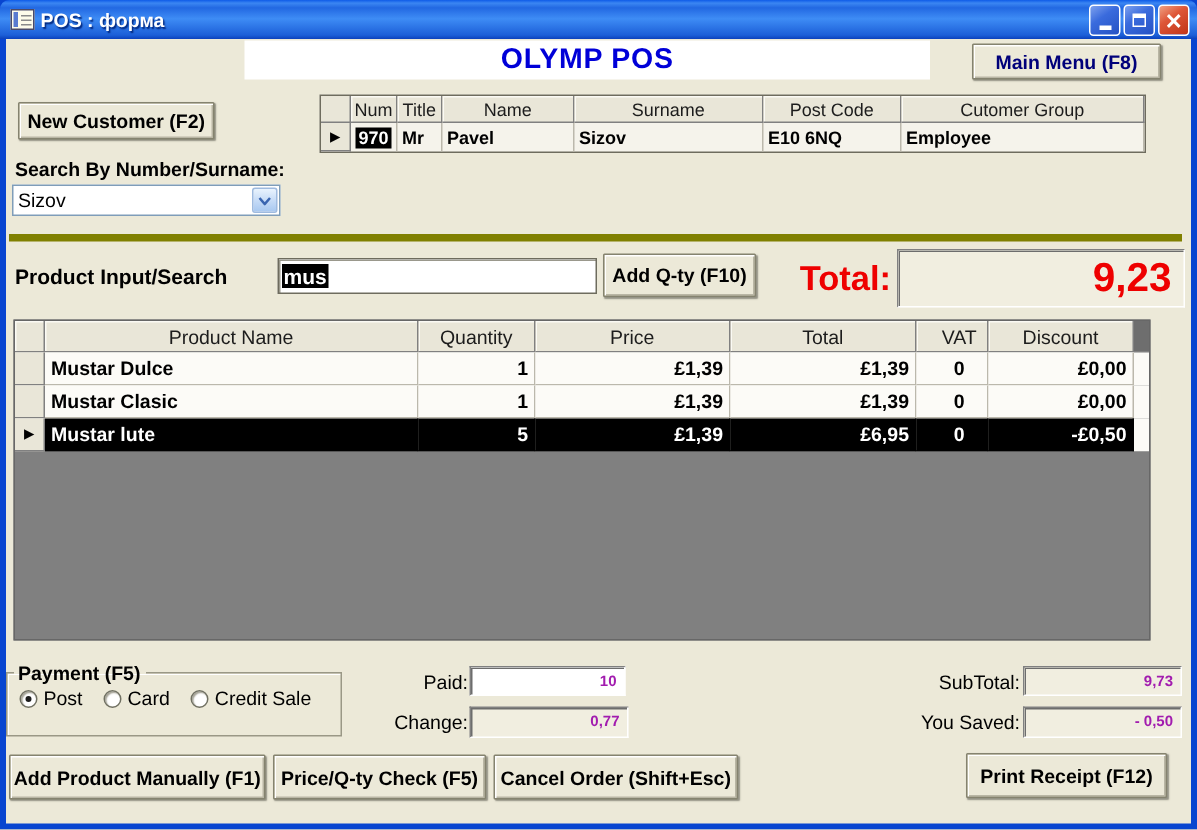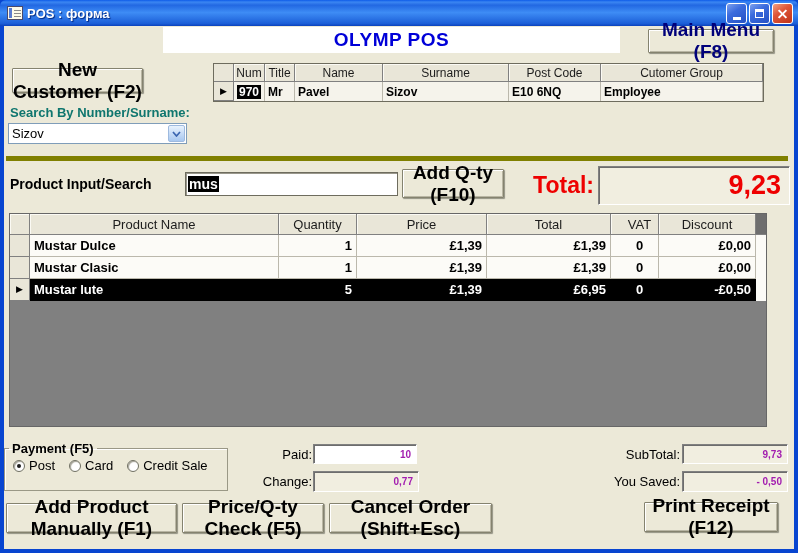--- a/index.html
+++ b/index.html
@@ -32,21 +32,21 @@
 
   
   .client { position:absolute; top:26px; left:4px; width:790px; height:523px; background:#ECE9D8; }
 
   .olymp-box { position:absolute; left:159px; top:1px; width:457px; height:26px; background:#fff;
     display:flex; align-items:center; justify-content:center; }
   .olymp-box span { color:var(--app-title-blue,#0000D8); font-weight:bold; font-size:19px; letter-spacing:.5px; }
 
   .btn { position:absolute; background:#ECE9D8; border:1px solid #85836f;
     box-shadow:inset 1px 1px 0 #ffffff, inset -1px -1px 0 #b9b6a4, 1px 1px 1px rgba(60,60,50,.5);
-    font-family:"Liberation Sans", sans-serif; font-weight:bold; font-size:19px; color:#000; cursor:pointer;
+    font-family:"Liberation Sans", sans-serif; font-weight:bold; font-size:13px; color:#000; cursor:pointer;
     display:flex; align-items:center; justify-content:center; border-radius:1px; }
   .main-menu { left:644px; top:3px; width:126px; height:24px; color:#00007A; }
   .new-customer { left:8px; top:42px; width:131px; height:25px; }
   .add-qty { left:398px; top:143px; width:102px; height:29px; }
   .b-addprod { left:2px; top:477px; width:171px; height:30px; }
   .b-price   { left:178px; top:477px; width:142px; height:30px; }
   .b-cancel  { left:325px; top:477px; width:163px; height:30px; }
   .b-print   { left:640px; top:476px; width:134px; height:30px; }
 
   
@@ -57,21 +57,21 @@
   .c-head .c-cell { background:#E9E6D8; border-right:1px solid #808080; border-bottom:1px solid #808080;
     box-shadow:inset 1px 1px 0 #fbfaf4; justify-content:center; font-weight:normal; color:#1c1c1c; }
   .c-data .c-cell { border-right:1px solid #bbb8ac; font-weight:bold; }
   .c-sel { width:20px; flex:none; background:#E9E6D8; border-right:1px solid #808080; border-bottom:1px solid #808080;
     display:flex; align-items:center; justify-content:center; }
   .cw-num{width:31px;flex:none;} .cw-title{width:30px;flex:none;} .cw-name{width:88px;flex:none;}
   .cw-sur{width:126px;flex:none;} .cw-post{width:92px;flex:none;} .cw-grp{flex:1;}
   .hl { background:var(--selection-bg,#000); color:var(--selection-fg,#fff); padding:0 2px; font-weight:bold; }
   .arrow { font-size:9px; color:#000; line-height:1; }
 
-  .search-label { position:absolute; left:6px; top:79px; font-weight:bold; font-size:13px; color:#0f766e; }
+  .search-label { position:absolute; left:6px; top:79px; font-weight:bold; font-size:13px; color:#000000; }
   .combo { position:absolute; left:4px; top:97px; width:179px; height:21px; background:#fff;
     border:1px solid #7F9DB9; display:flex; align-items:center; cursor:pointer; }
   .combo-val { flex:1; font-size:13px; padding:0 3px; color:#000; }
   .combo-btn { width:17px; height:17px; margin:1px; border:1px solid #9EBADF; border-radius:2px;
     background:linear-gradient(180deg,#E9F3FD 0%,#C7DCF7 50%,#A8C8F0 100%);
     display:flex; align-items:center; justify-content:center; flex:none; }
 
   .divider { position:absolute; left:2px; top:130px; width:782px; height:5px; background:var(--divider-olive,#808000); }
 
   

